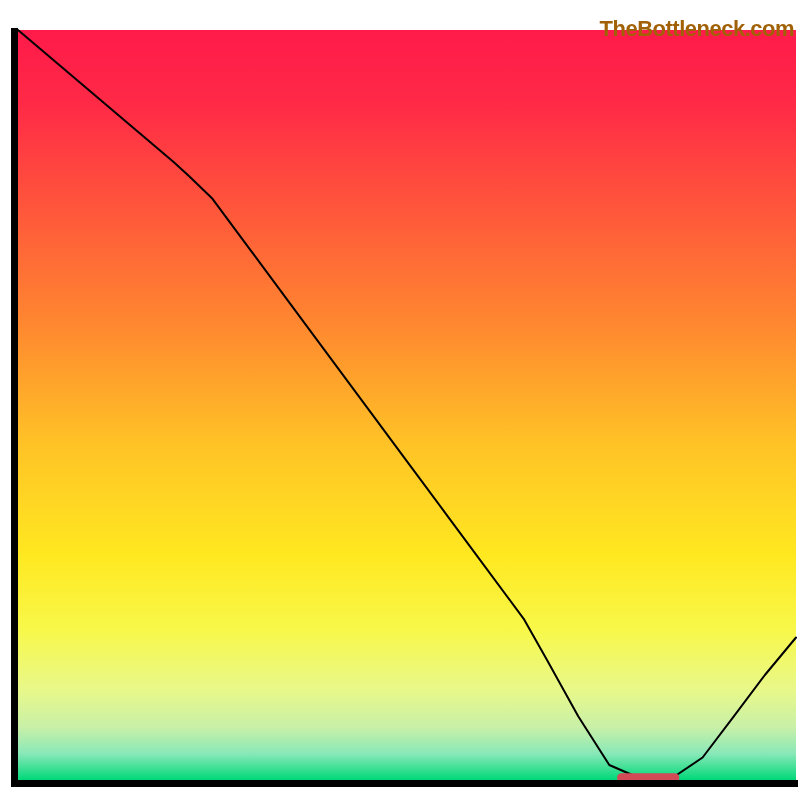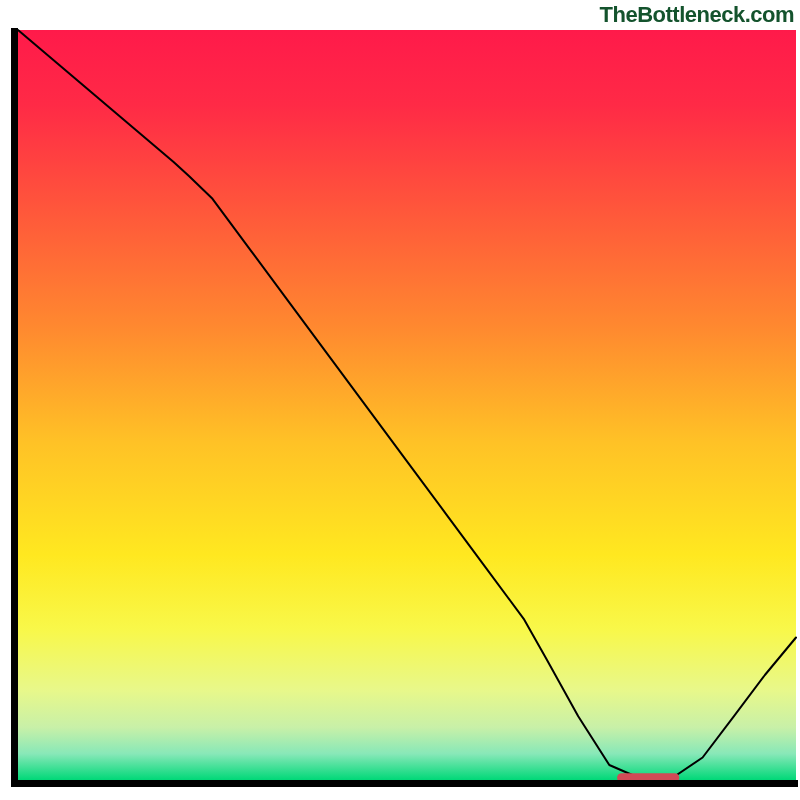--- a/index.html
+++ b/index.html
@@ -10,25 +10,25 @@
     background: #ffffff;
     font-family: Arial, Helvetica, sans-serif;
   }
   .container {
     position: relative;
     width: 800px;
     height: 800px;
   }
   .watermark {
     position: absolute;
-    top: 2px;
+    top: 16px;
     right: 6px;
     font-size: 22px;
     font-weight: bold;
-    color: #14532d;
+    color: #a16207;
     letter-spacing: -0.5px;
     z-index: 10;
   }
   svg {
     display: block;
   }
 </style>
 </head>
 <body>
 

